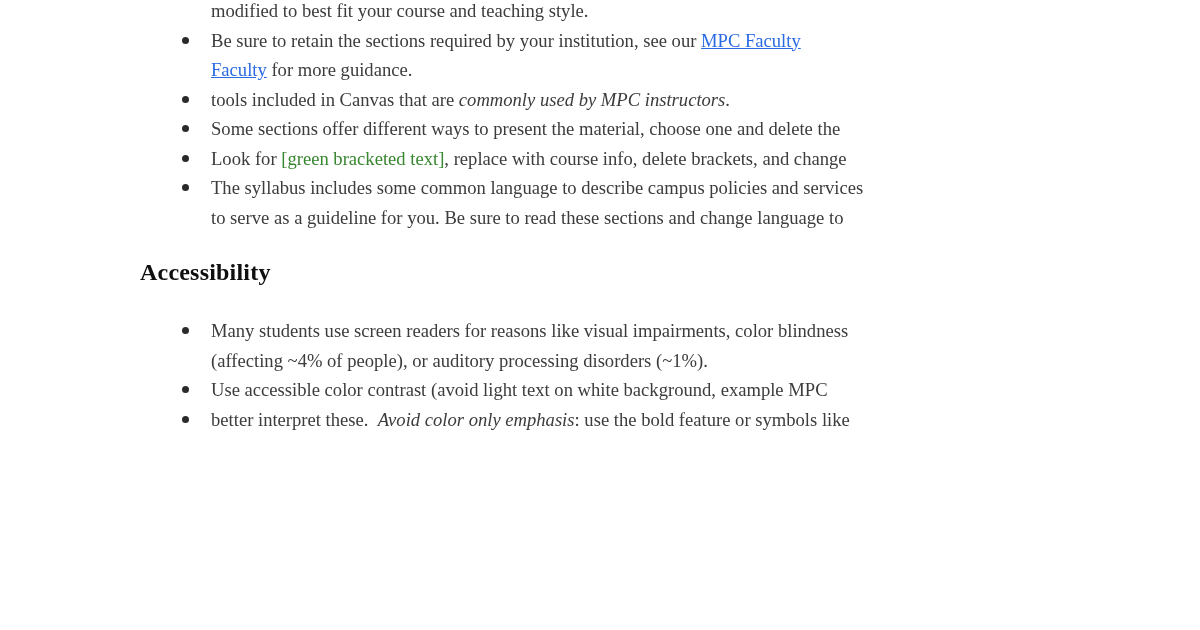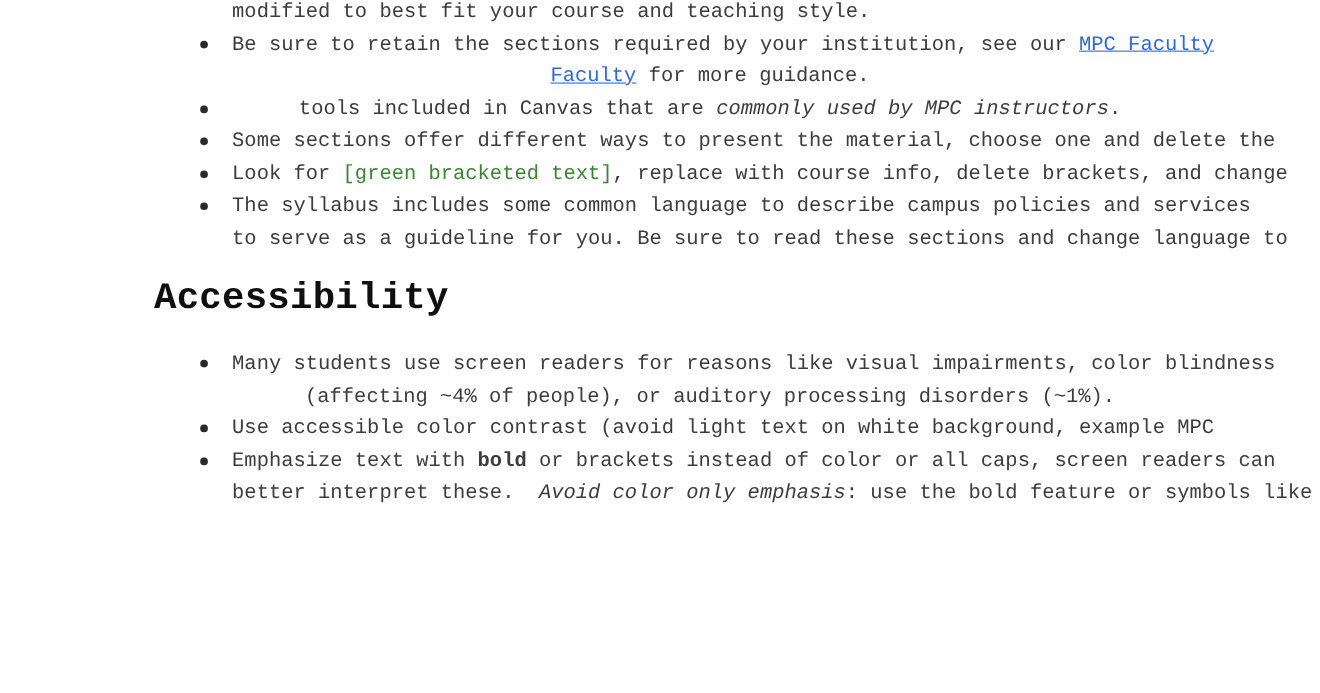--- a/index.html
+++ b/index.html
@@ -2,54 +2,53 @@
 <html><head>
 <meta charset="utf-8">
 <style>
   html, body { margin: 0; padding: 0; }
   .page {
     position: relative;
     width: 1200px;
     height: 544px;
     overflow: hidden;
     background: var(--bg, #ffffff);
-    font-family: Liberation Mono, monospace;
+    font-family: Liberation Serif, serif;
   }
   .content {
     position: absolute;
     left: 140px;
     top: -4px;
     width: 940px;
     color: var(--body, #3c3c3c);
     font-size: 18.6px;
     line-height: 29.5px;
   }
   .textline { white-space: pre; }
   .continuation { padding-left: 71px; }
   ul.bullet-list {
     list-style: none;
     margin: 0;
     padding: 0;
-    text-align: center;
   }
   ul.bullet-list > li {
     position: relative;
     padding-left: 71px;
   }
   .bullet {
     position: absolute;
     left: 42px;
     top: 11px;
     width: 7px;
     height: 7px;
     border-radius: 50%;
     background: var(--bullet, #2a2a2a);
   }
   .heading {
-    font-size: 34px;
+    font-size: 24px;
     line-height: 33px;
     font-weight: 700;
     letter-spacing: 0.2px;
     color: var(--heading, #0f0f0f);
     margin: 24px 0 27px 0;
   }
   .seg-italic { font-style: italic; }
   .seg-bold { font-weight: 700; }
   .seg-green { color: var(--green, #38862f); }
   a.seg-link {
@@ -96,18 +95,17 @@
           <span class="bullet"></span>
           <div class="textline"><span>Many students use screen readers for reasons like visual impairments, color blindness</span></div>
           <div class="textline"><span>(affecting ~4% of people), or auditory processing disorders (~1%).</span></div>
         </li>
         <li>
           <span class="bullet"></span>
           <div class="textline"><span>Use accessible color contrast (avoid light text on white background, example MPC</span></div>
         </li>
         <li>
           <span class="bullet"></span>
-          <div class="textline"><span>Emphasize text with </span><span class="seg-bold">bold</span><span> or brackets instead of color or all caps, screen readers can</span></div>
           <div class="textline"><span>better interpret these.  </span><span class="seg-italic">Avoid color only emphasis</span><span>: use the bold feature or symbols like</span></div>
         </li>
       </ul>
   </div>
 </div>
 
 </body></html>

